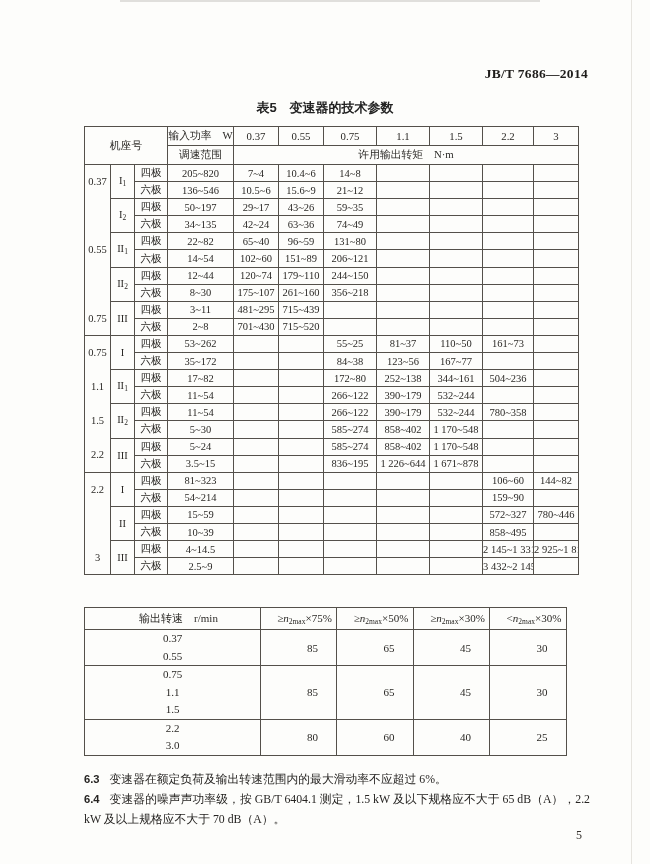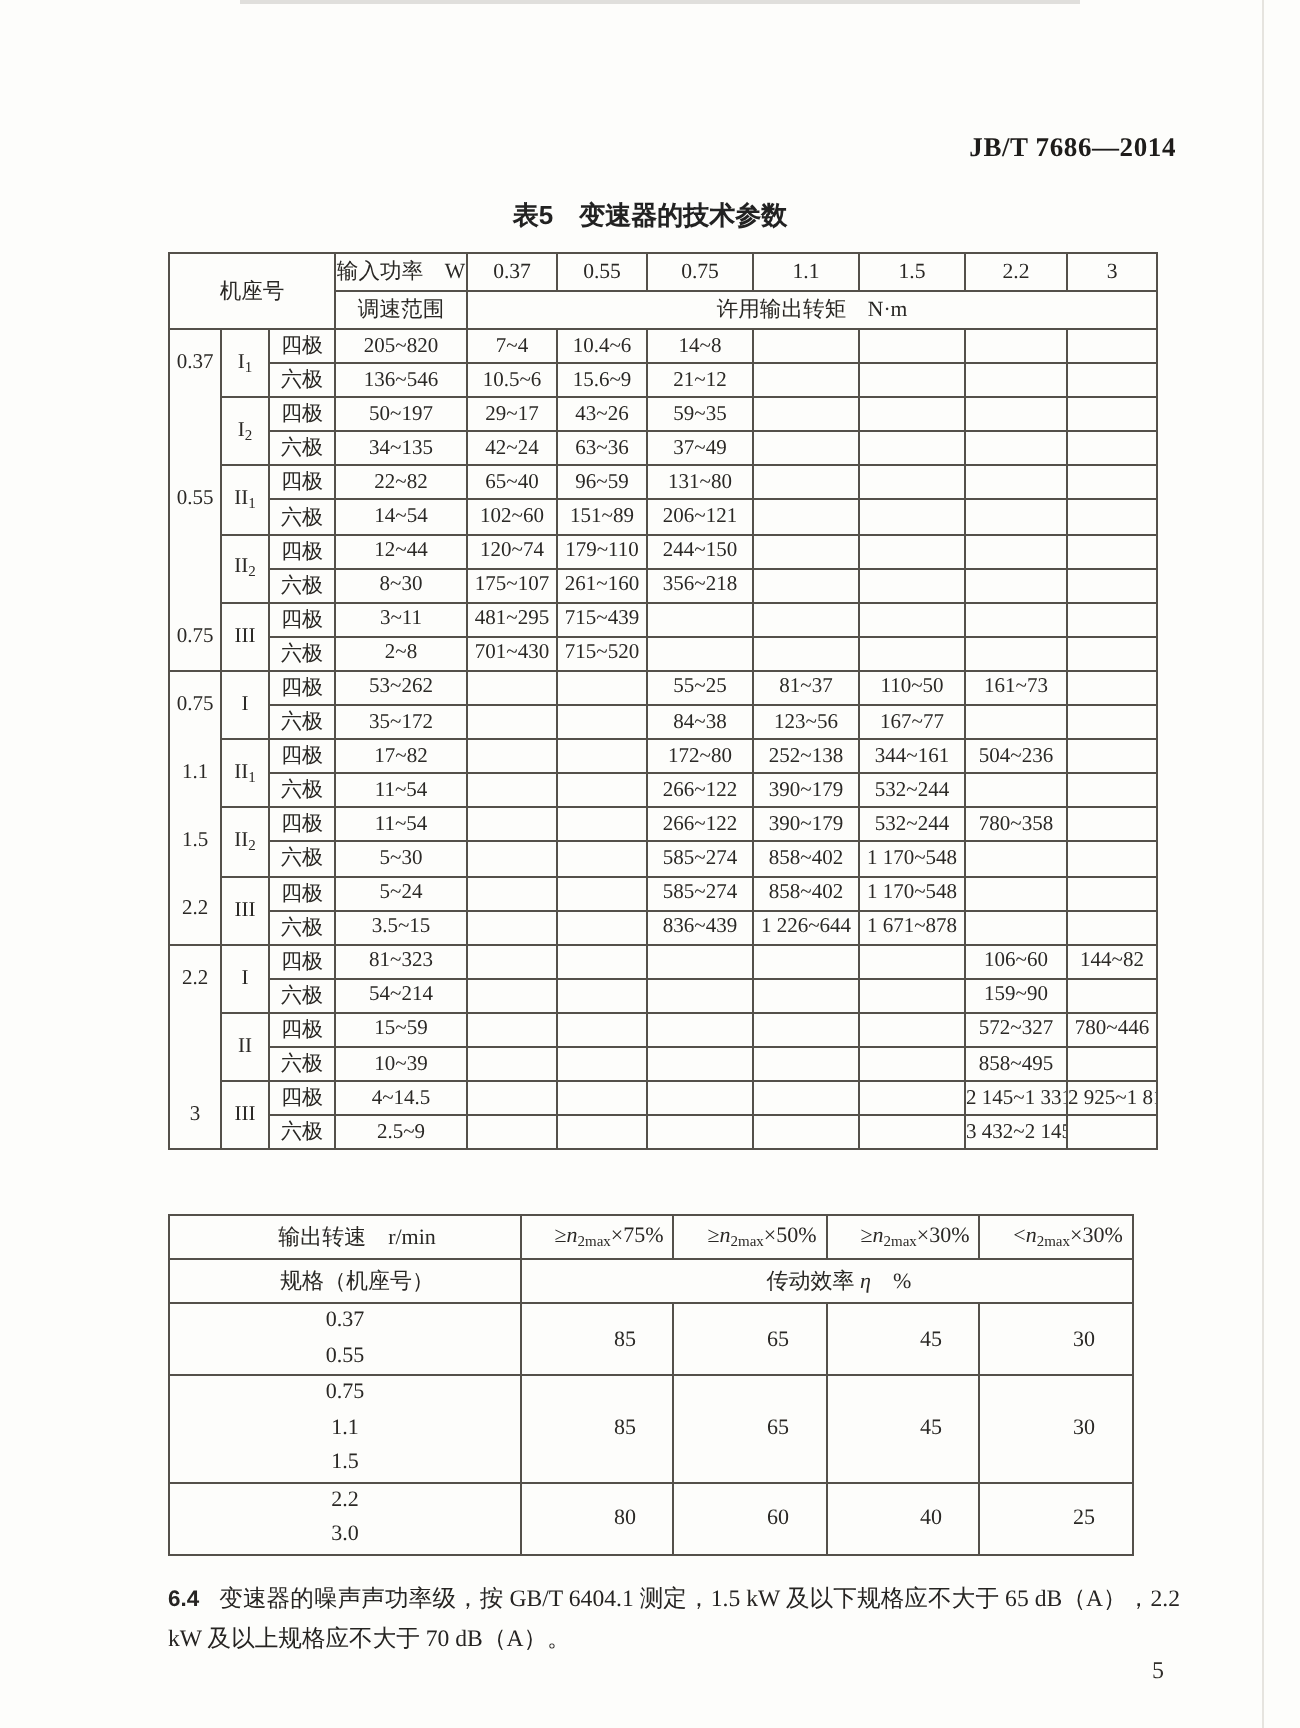--- a/index.html
+++ b/index.html
@@ -135,21 +135,21 @@
           <td></td>
           <td></td>
           <td></td>
           <td></td>
         </tr>
         <tr>
           <td>六极</td>
           <td>34~135</td>
           <td>42~24</td>
           <td>63~36</td>
-          <td>37~49</td>
+          <td>74~49</td>
           <td></td>
           <td></td>
           <td></td>
           <td></td>
         </tr>
         <tr>
           <td rowspan="2" class="nt">0.55</td>
           <td rowspan="2">II<sub>1</sub></td>
           <td>四极</td>
           <td>22~82</td>
@@ -303,21 +303,21 @@
           <td>858~402</td>
           <td>1 170~548</td>
           <td></td>
           <td></td>
         </tr>
         <tr>
           <td>六极</td>
           <td>3.5~15</td>
           <td></td>
           <td></td>
-          <td>836~439</td>
+          <td>836~195</td>
           <td>1 226~644</td>
           <td>1 671~878</td>
           <td></td>
           <td></td>
         </tr>
         <tr>
           <td rowspan="2">2.2</td>
           <td rowspan="2">I</td>
           <td>四极</td>
           <td>81~323</td>
@@ -401,24 +401,20 @@
         <col style="width:77px">
     </colgroup>
     <thead>
       <tr>
         <th>输出转速　r/min</th>
         <th class="ncol">≥<i>n</i><sub>2max</sub>×75%</th>
         <th class="ncol">≥<i>n</i><sub>2max</sub>×50%</th>
         <th class="ncol">≥<i>n</i><sub>2max</sub>×30%</th>
         <th class="ncol">&lt;<i>n</i><sub>2max</sub>×30%</th>
       </tr>
-      <tr>
-        <th>规格（机座号）</th>
-        <th colspan="4" id="t6-eff">传动效率 <i>η</i>　%</th>
-      </tr>
     </thead>
     <tbody>
         <tr>
           <td>
             <div class="spec-line">0.37</div>
             <div class="spec-line">0.55</div>
           </td>
           <td class="vals">85</td>
           <td class="vals">65</td>
           <td class="vals">45</td>
@@ -441,19 +437,22 @@
             <div class="spec-line">3.0</div>
           </td>
           <td class="vals">80</td>
           <td class="vals">60</td>
           <td class="vals">40</td>
           <td class="vals">25</td>
         </tr>
       </tbody>
   </table>
 
+  <p class="clause" id="clause-63">
+    <span class="cnum">6.3</span><span>变速器在额定负荷及输出转速范围内的最大滑动率不应超过 6%。</span>
+  </p>
   <p class="clause" id="clause-64">
     <span class="cnum">6.4</span><span>变速器的噪声声功率级，按 GB/T 6404.1 测定，1.5 kW 及以下规格应不大于 65 dB（A），2.2 kW 及以上规格应不大于 70 dB（A）。</span>
   </p>
 
   <div class="page-number">5</div>
 
 </div>
 
 </body></html>

